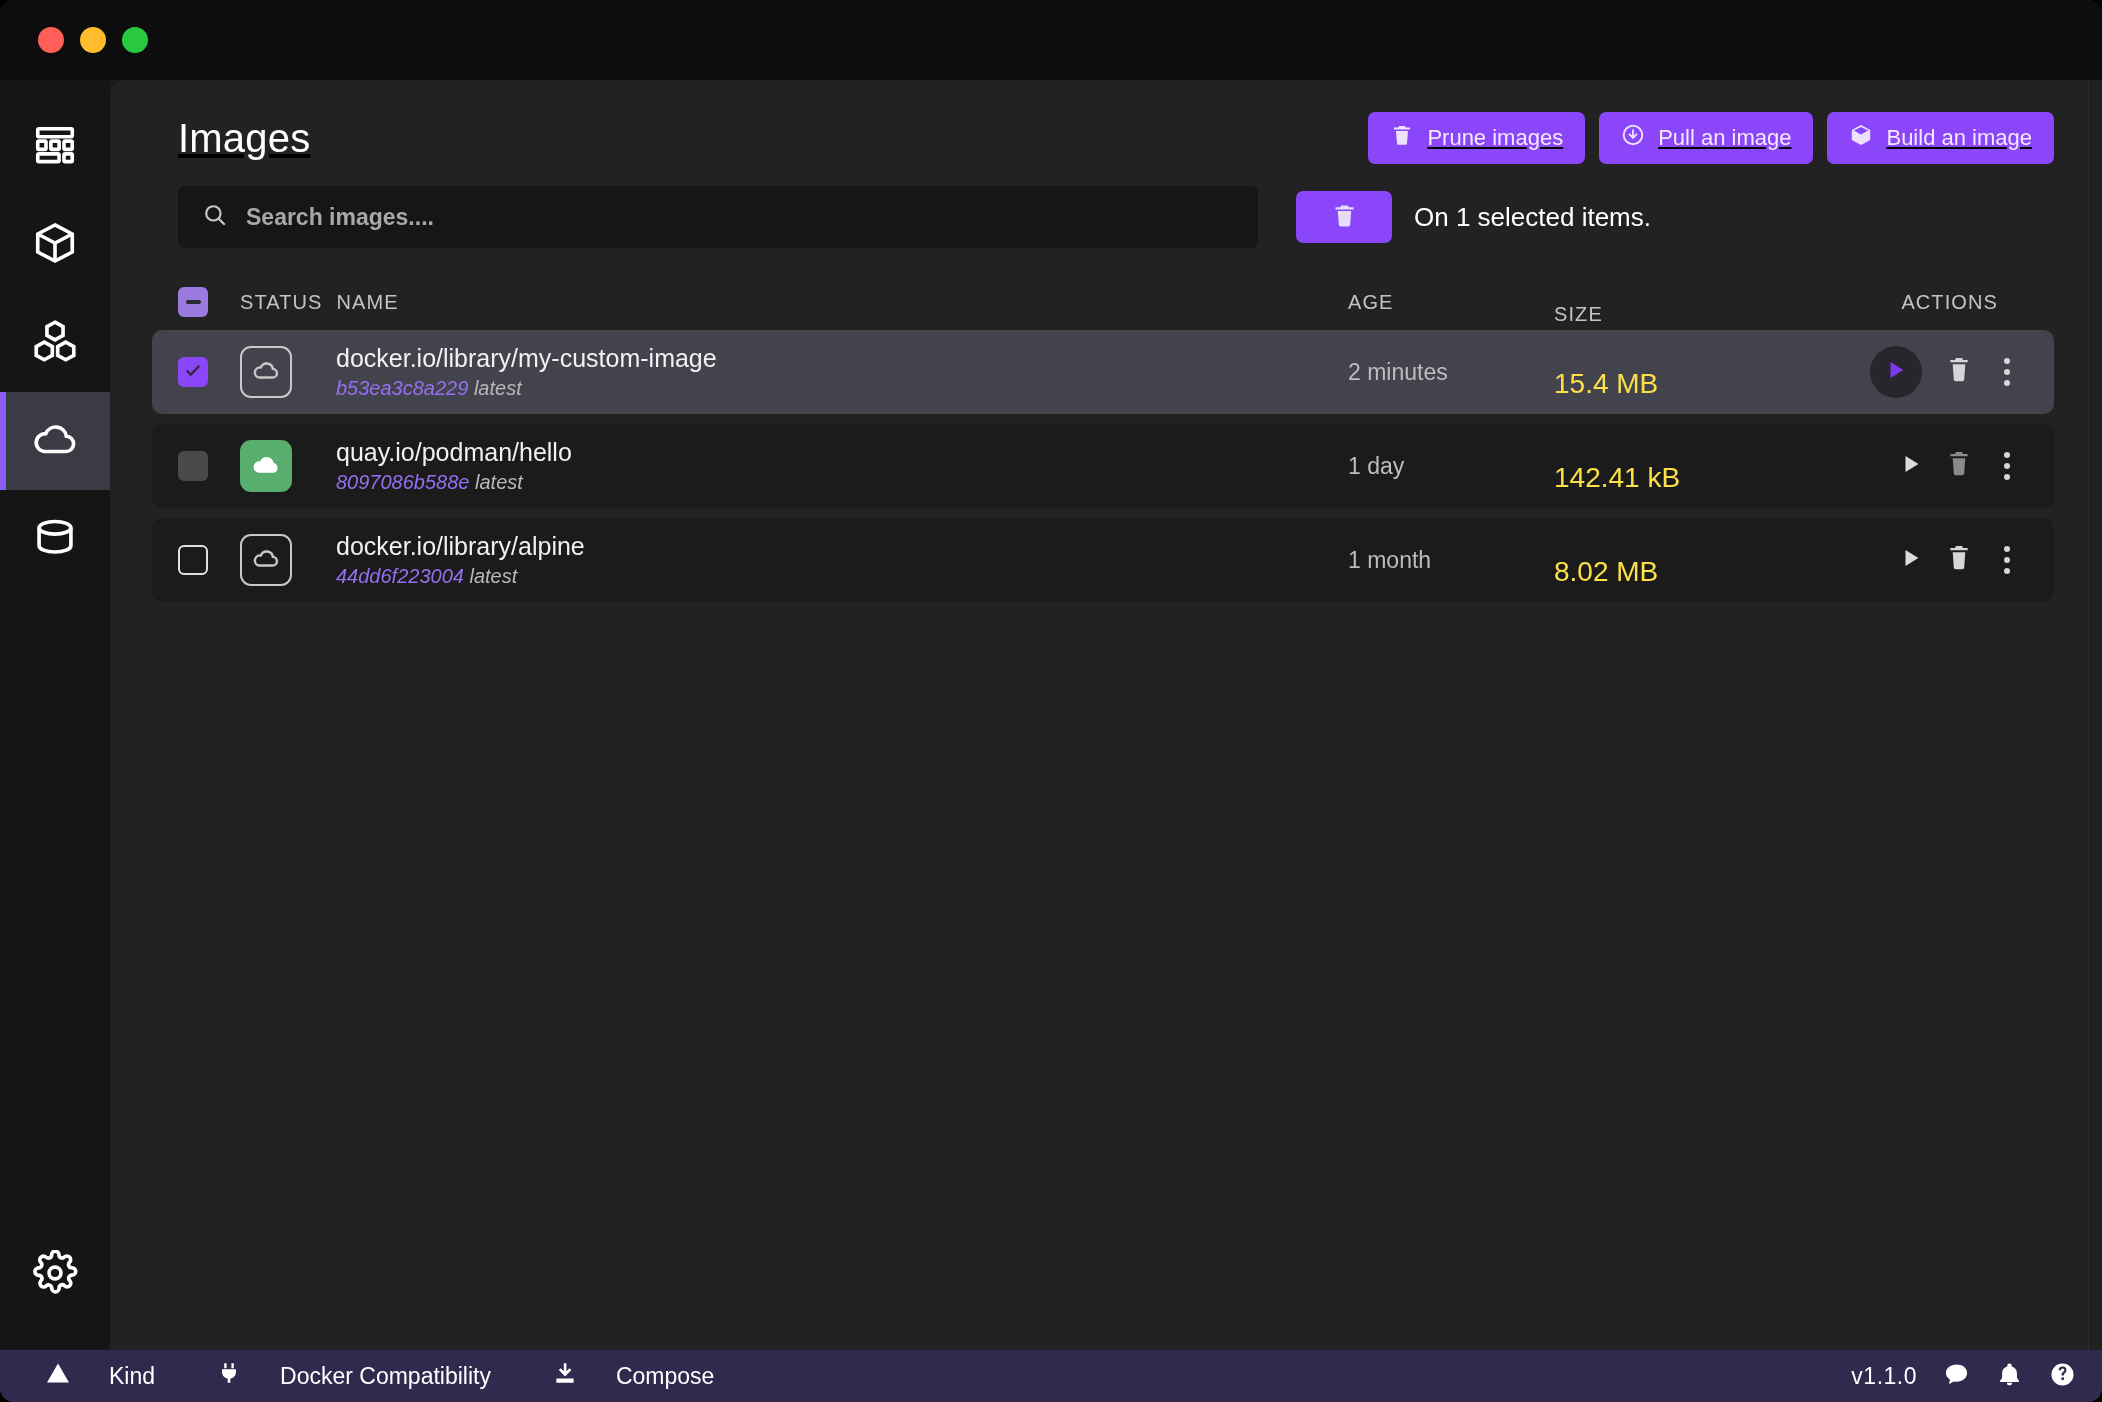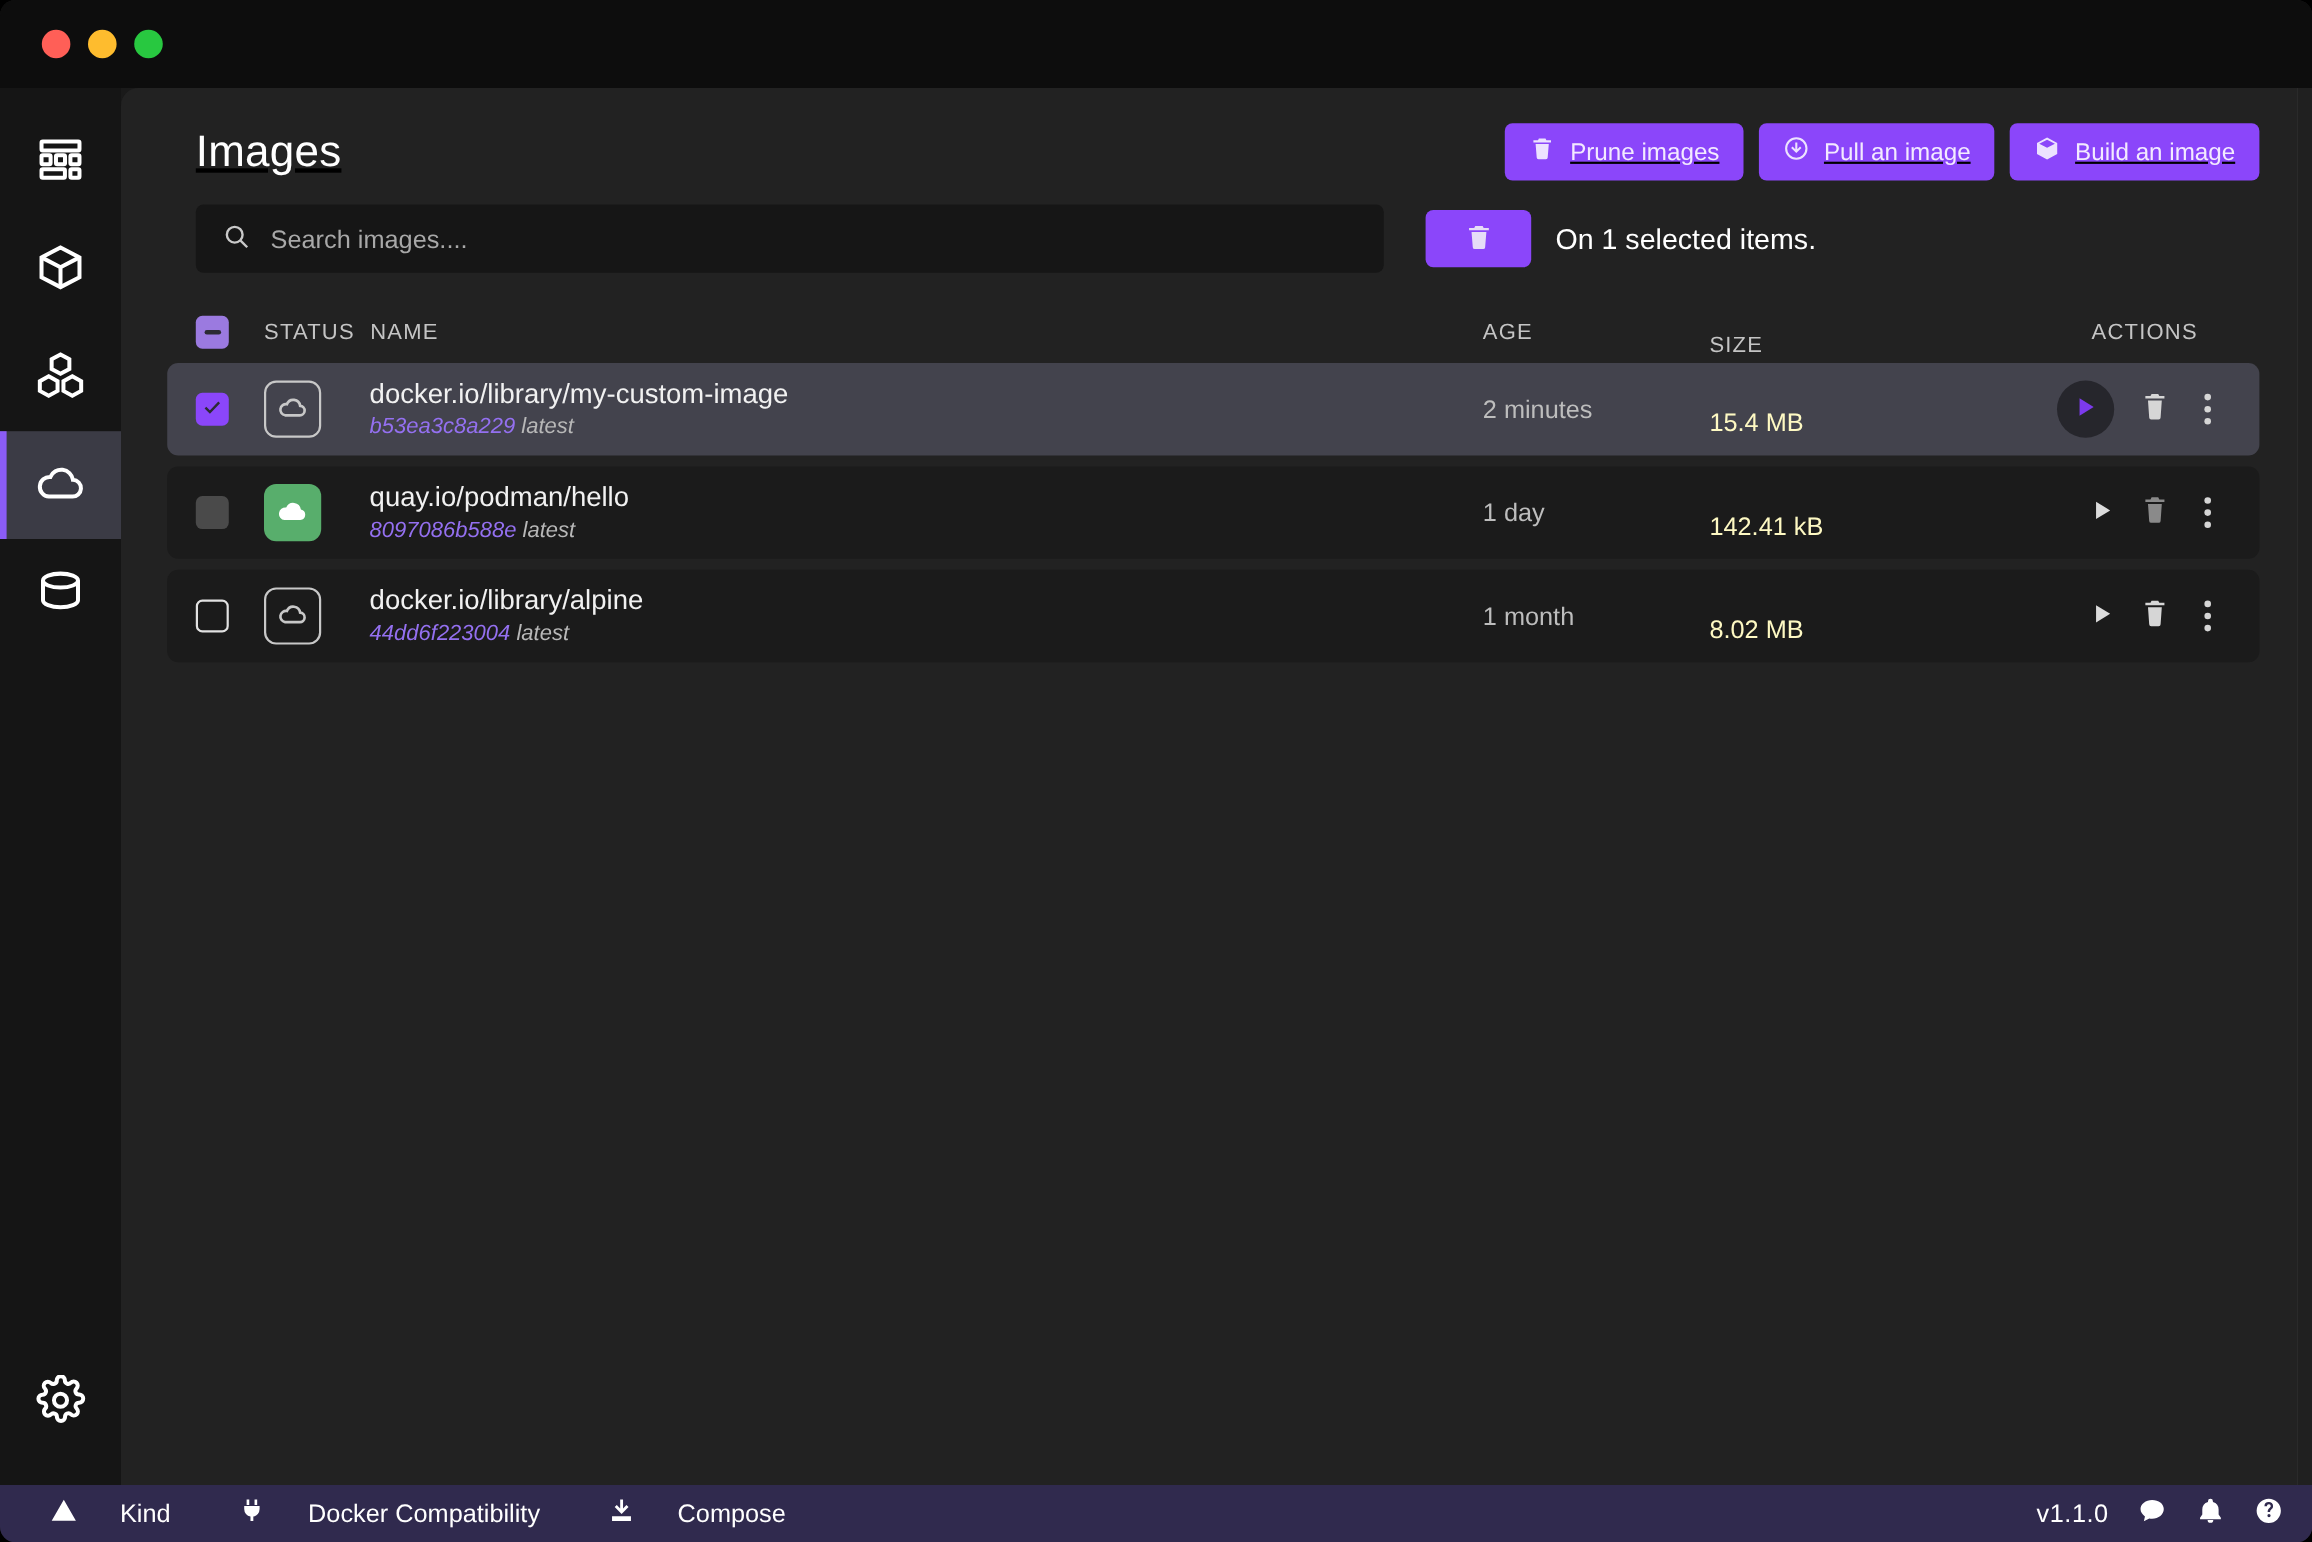--- a/index.html
+++ b/index.html
@@ -95,21 +95,21 @@
     background: #161616;
     border-radius: 7px;
     display: flex; align-items: center;
     padding-left: 24px; gap: 18px;
     margin-left: 26px;
   }
   .search-box svg { width: 26px; height: 26px; stroke: #c9c9c9; fill: none; stroke-width: 2; }
   .search-input {
     background: transparent; border: none; outline: none;
     color: #d8d8d8; font-size: 23px; font-family: inherit;
-    width: 100%; height: 100%;
+    width: 100%; height: 100%; font-weight: bold;
   }
   .search-input::placeholder { color: #a8a8a8; }
 
   .sel-group { display: flex; align-items: center; gap: 22px; margin-left: 38px; }
   .sel-del-btn {
     width: 96px; height: 52px; border-radius: 7px;
     background: #8b46fa; border: none; cursor: pointer;
     display: flex; align-items: center; justify-content: center;
   }
   .sel-del-btn svg { width: 27px; height: 27px; fill: #e6ddf7; }
@@ -161,21 +161,21 @@
   .status-badge.outline svg { width: 30px; height: 24px; stroke: #c8c8c8; fill: none; stroke-width: 2; }
   .status-badge.filled { background: #58ae6c; }
   .status-badge.filled svg { width: 32px; height: 26px; fill: #ffffff; stroke: none; }
 
   .name-wrap { display: flex; flex-direction: column; gap: 4px; min-width: 0; }
   .name-main { font-size: 25px; color: #f1f1f1; white-space: nowrap; }
   .name-sub { font-size: 20px; color: #b8b8b8; white-space: nowrap; font-style: italic; }
   .name-sub .sha { color: #9470f0; }
 
   .cell-age  { font-size: 23px; color: #bdbdbd; }
-  .cell-size { font-size: 23px; color: #fef9c3; }
+  .cell-size { font-size: 28px; color: #fde047; }
 
   .actions-cell {
     flex: 0 0 240px;
     display: flex; align-items: center; justify-content: flex-end;
     gap: 24px; padding-right: 36px;
   }
   .act { display: flex; align-items: center; justify-content: center; cursor: pointer; }
   .play-circle {
     width: 52px; height: 52px; border-radius: 50%;
     background: #26262c;

